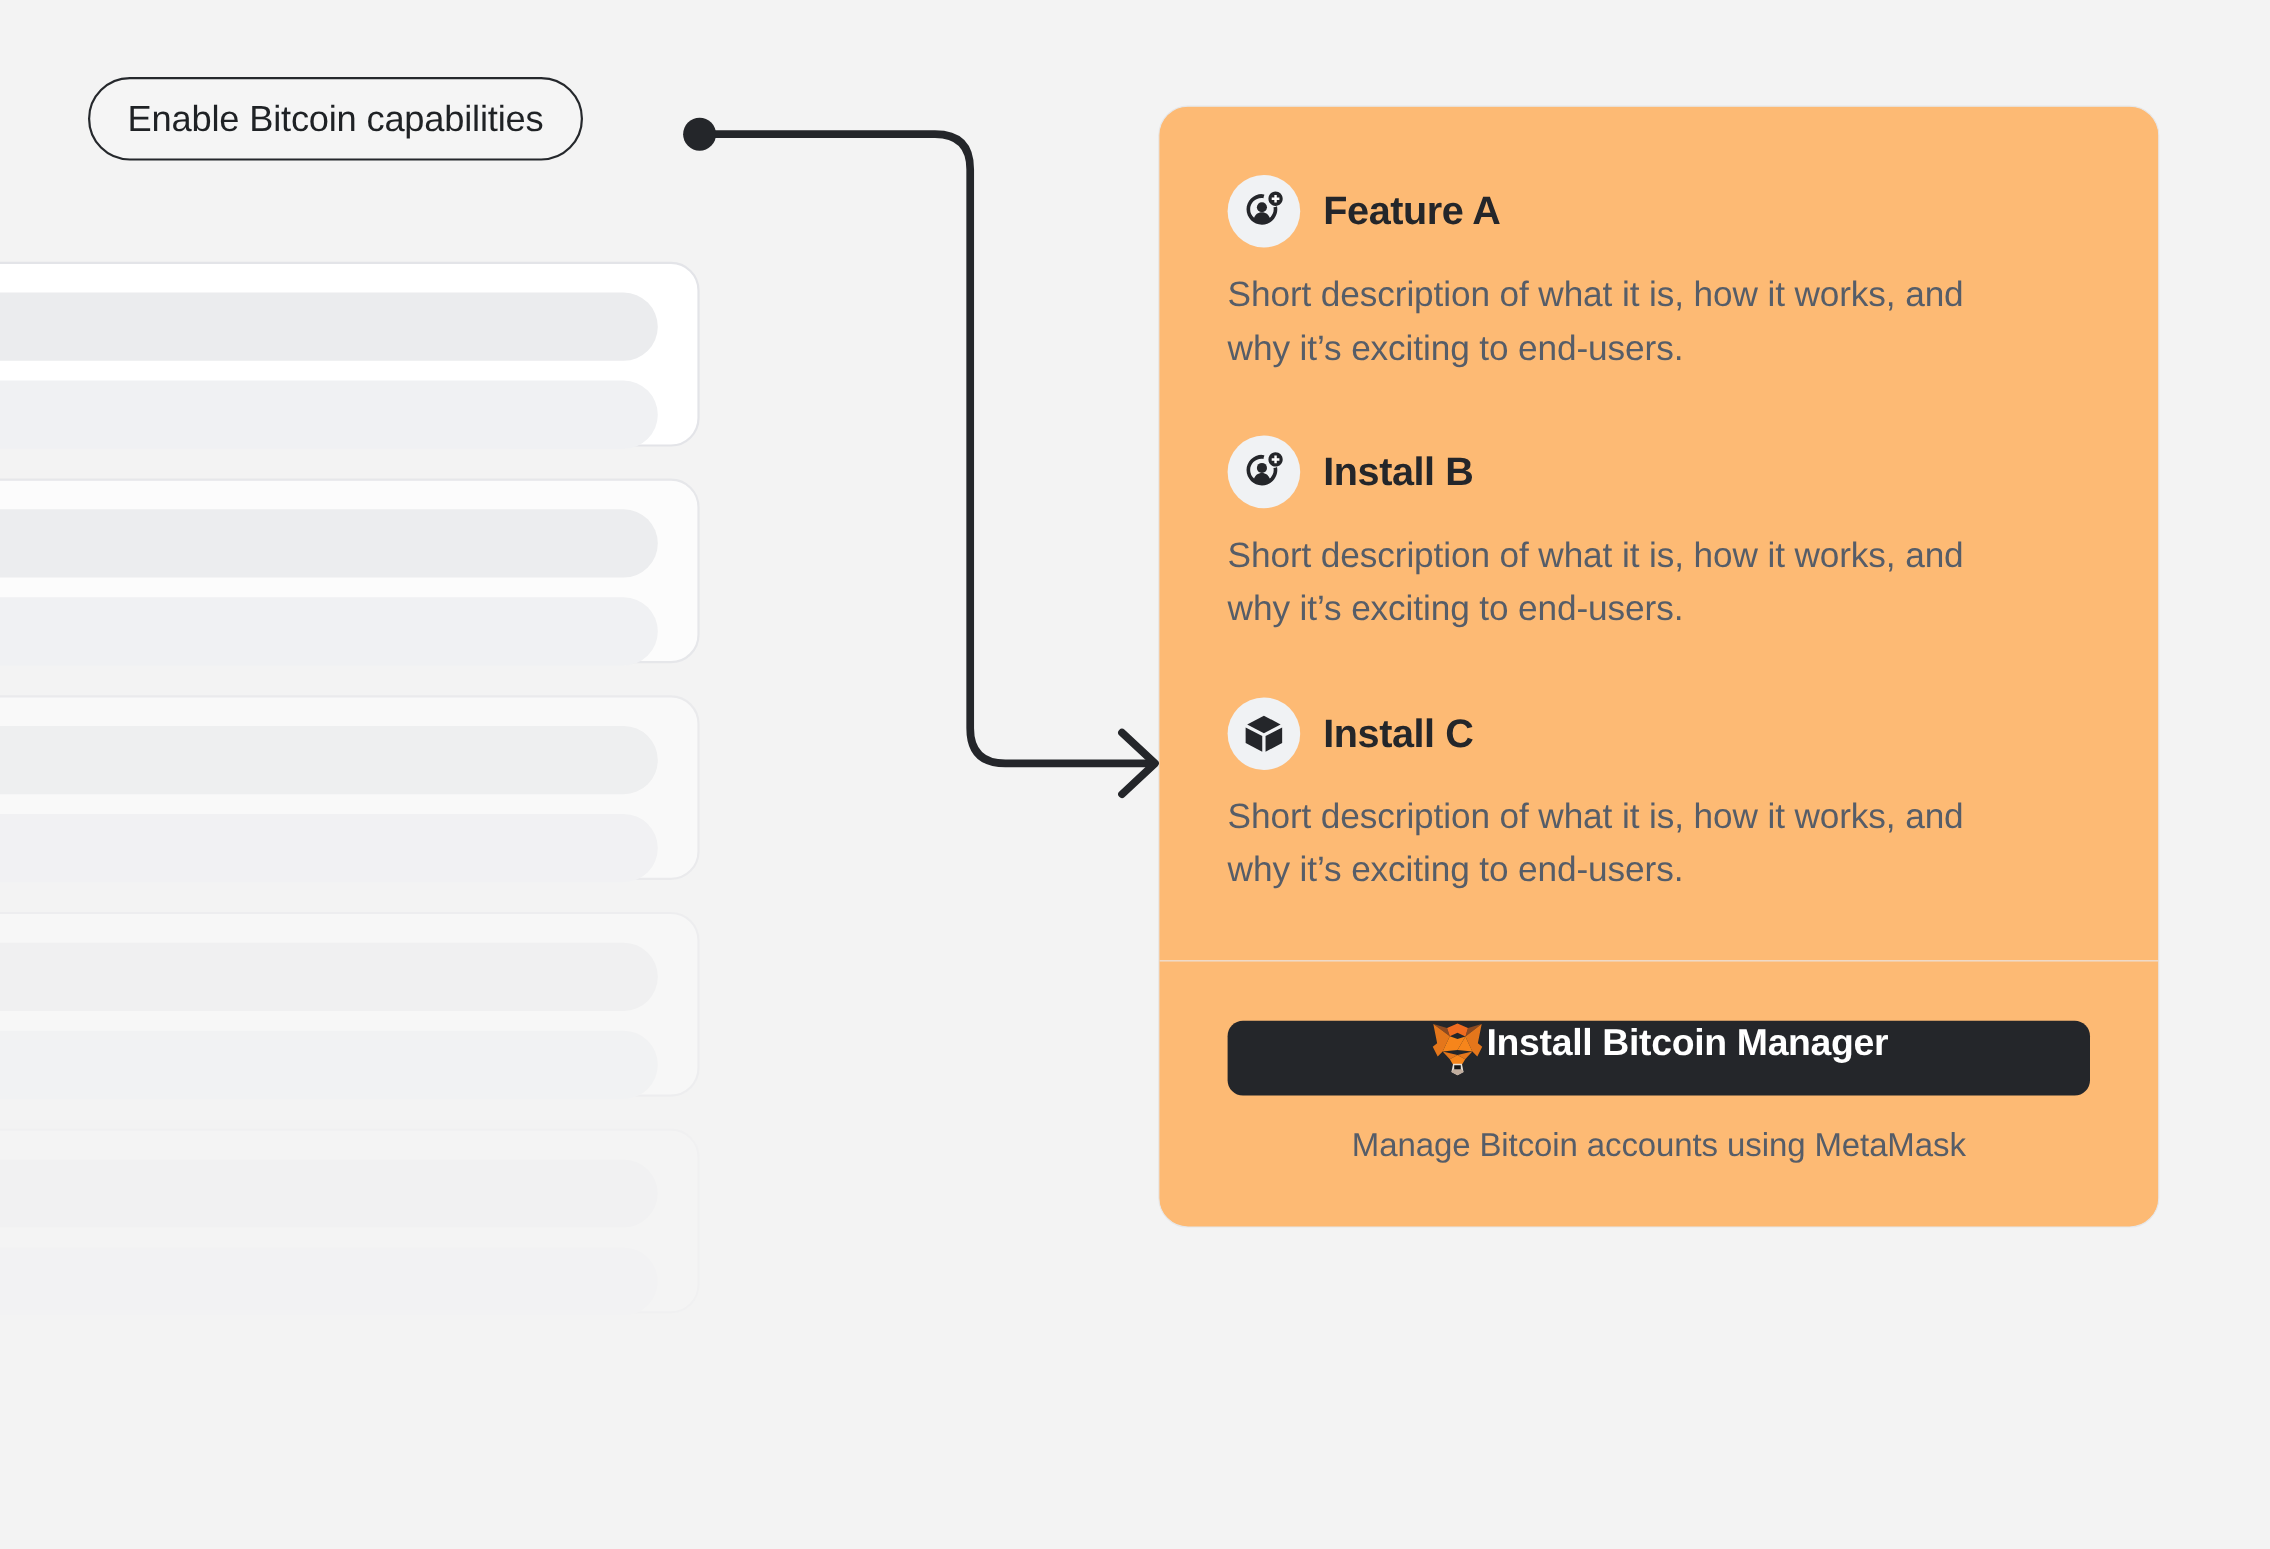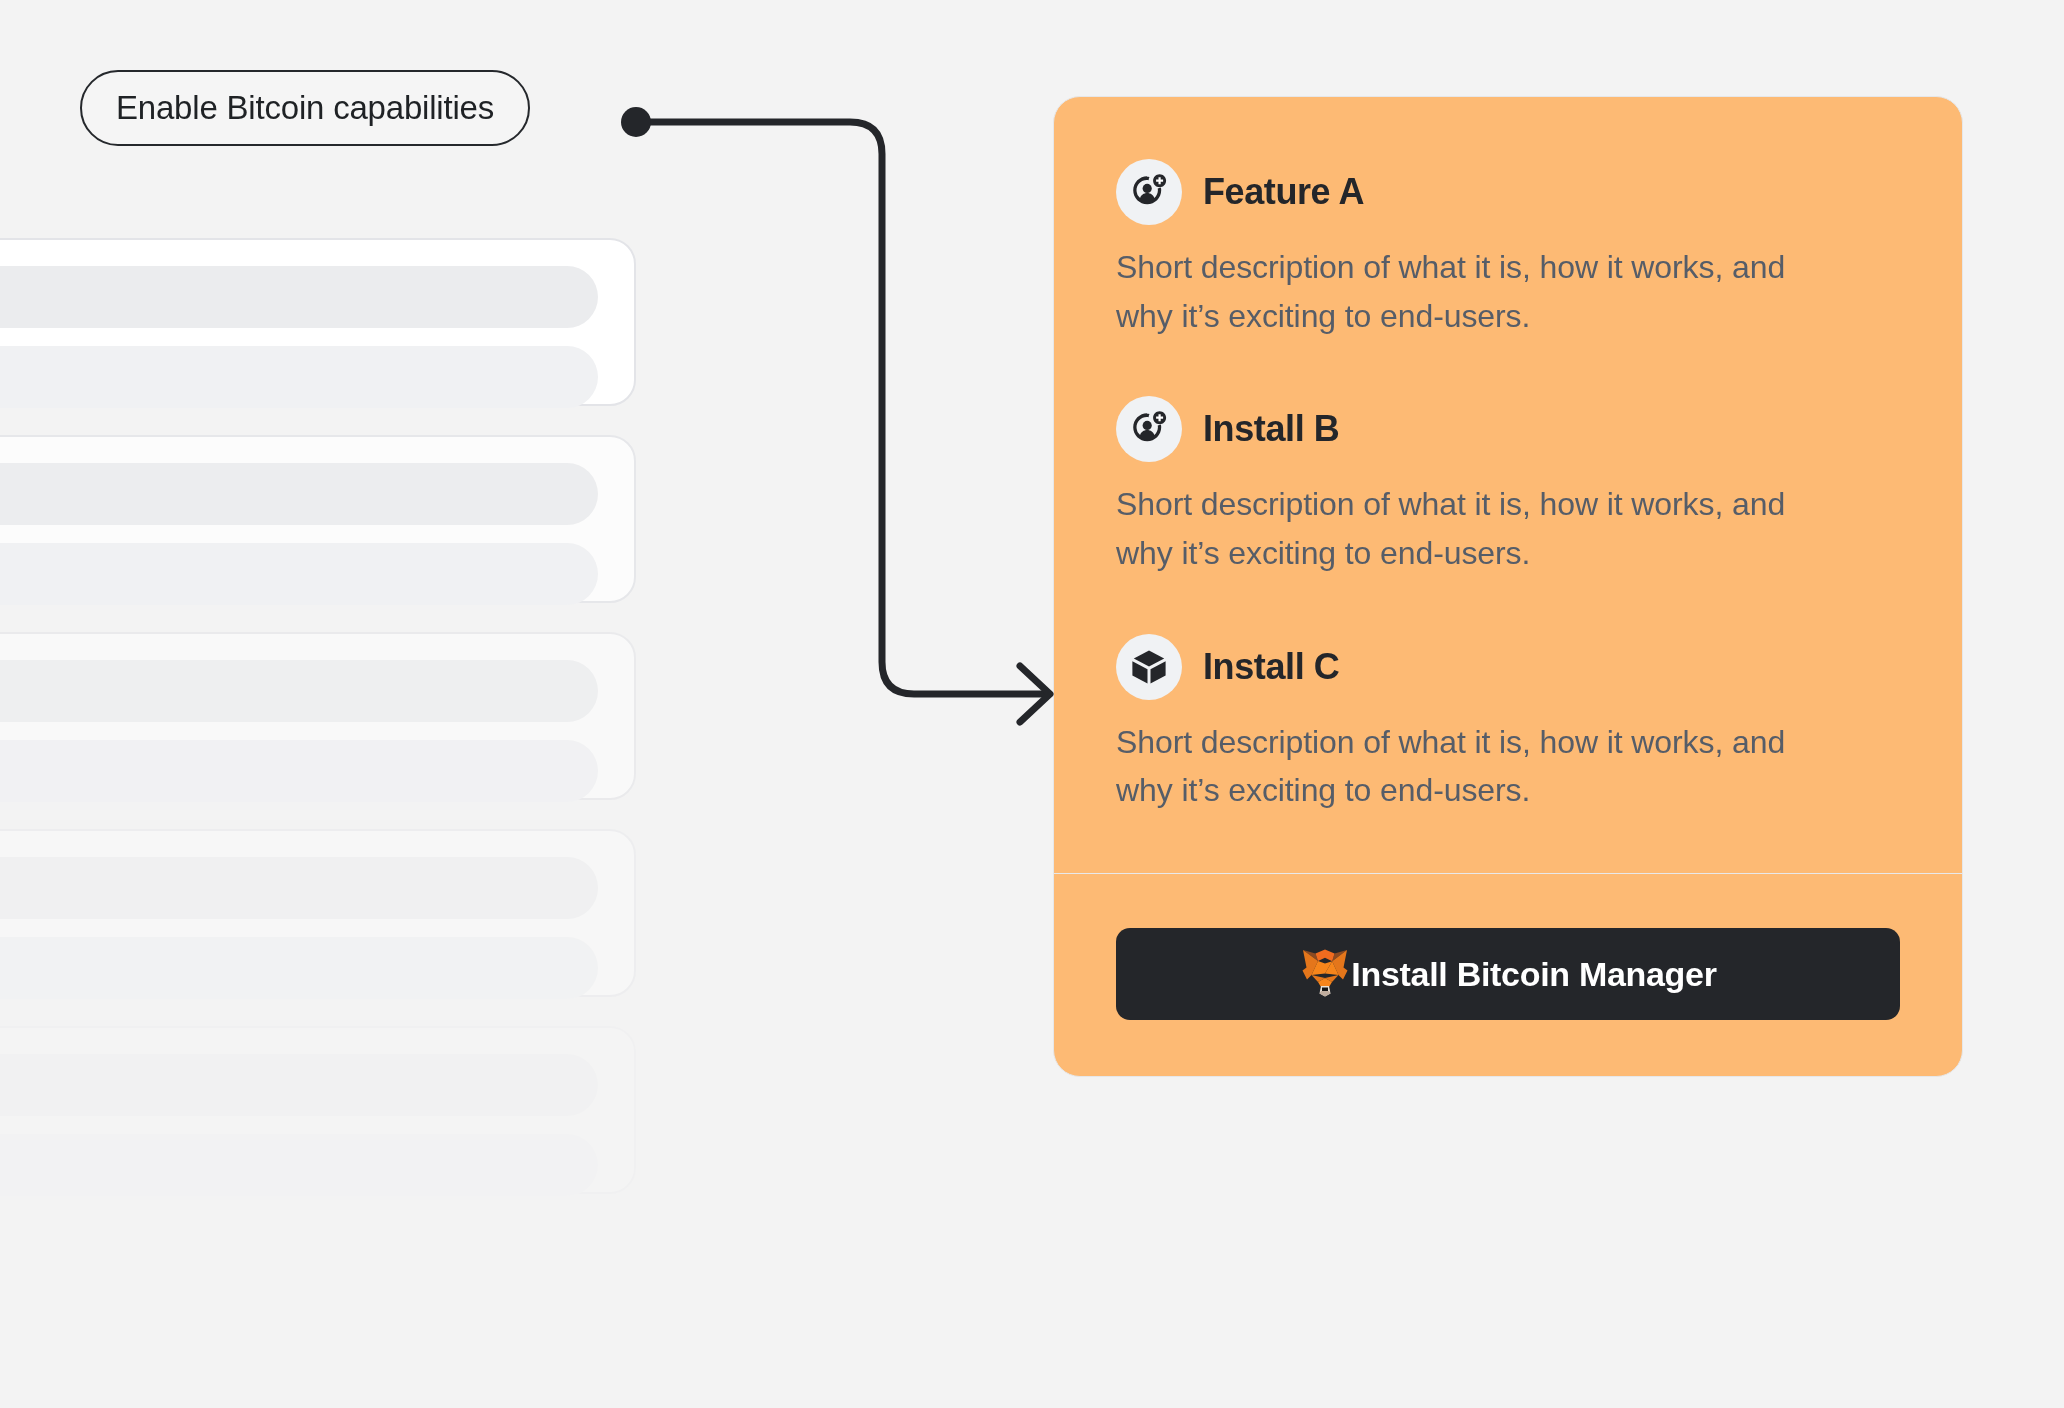--- a/index.html
+++ b/index.html
@@ -135,27 +135,26 @@
     background: #e8e9eb;
     width: 100%;
   }
   .card-footer {
     padding: 54px 62px 56px 62px;
     text-align: center;
   }
   .install-button {
     width: 100%;
     box-sizing: border-box;
-    height: 92px;
+    height: 68px;
     border: none;
     border-radius: 14px;
     background: #24262a;
     color: #ffffff;
     display: flex;
-    align-items: center;
     justify-content: center;
     cursor: pointer;
     font-family: inherit;
   }
   .install-button-label {
     font-size: 34px;
     font-weight: bold;
     letter-spacing: -0.3px;
     color: #ffffff;
   }
@@ -268,15 +267,16 @@
           <path fill="#e4761b" d="M12.5 27 19 34 26 30 12.5 27Z"></path>
           <path fill="#e4761b" d="M39.5 27 33 34 26 30 39.5 27Z"></path>
           <path fill="#f6851b" d="M19 34 26 30 33 34 30 39 22 39 19 34Z"></path>
           <path fill="#e7e0d6" d="M22 38 30 38 31.5 45.5 26 48.5 20.5 45.5 22 38Z"></path>
           <path fill="#161616" d="M23 39.5h6v4.5h-6z"></path>
           <path fill="#c0ad9e" d="M20.5 45.5 26 48.5 31.5 45.5 30 43 22 43 20.5 45.5Z"></path>
         </svg>
       </span>
       <span class="install-button-label">Install Bitcoin Manager</span>
     </button>
+    <div class="footer-note">Manage Bitcoin accounts using MetaMask</div>
   </div>
 
 </div>
 
 </body></html>

